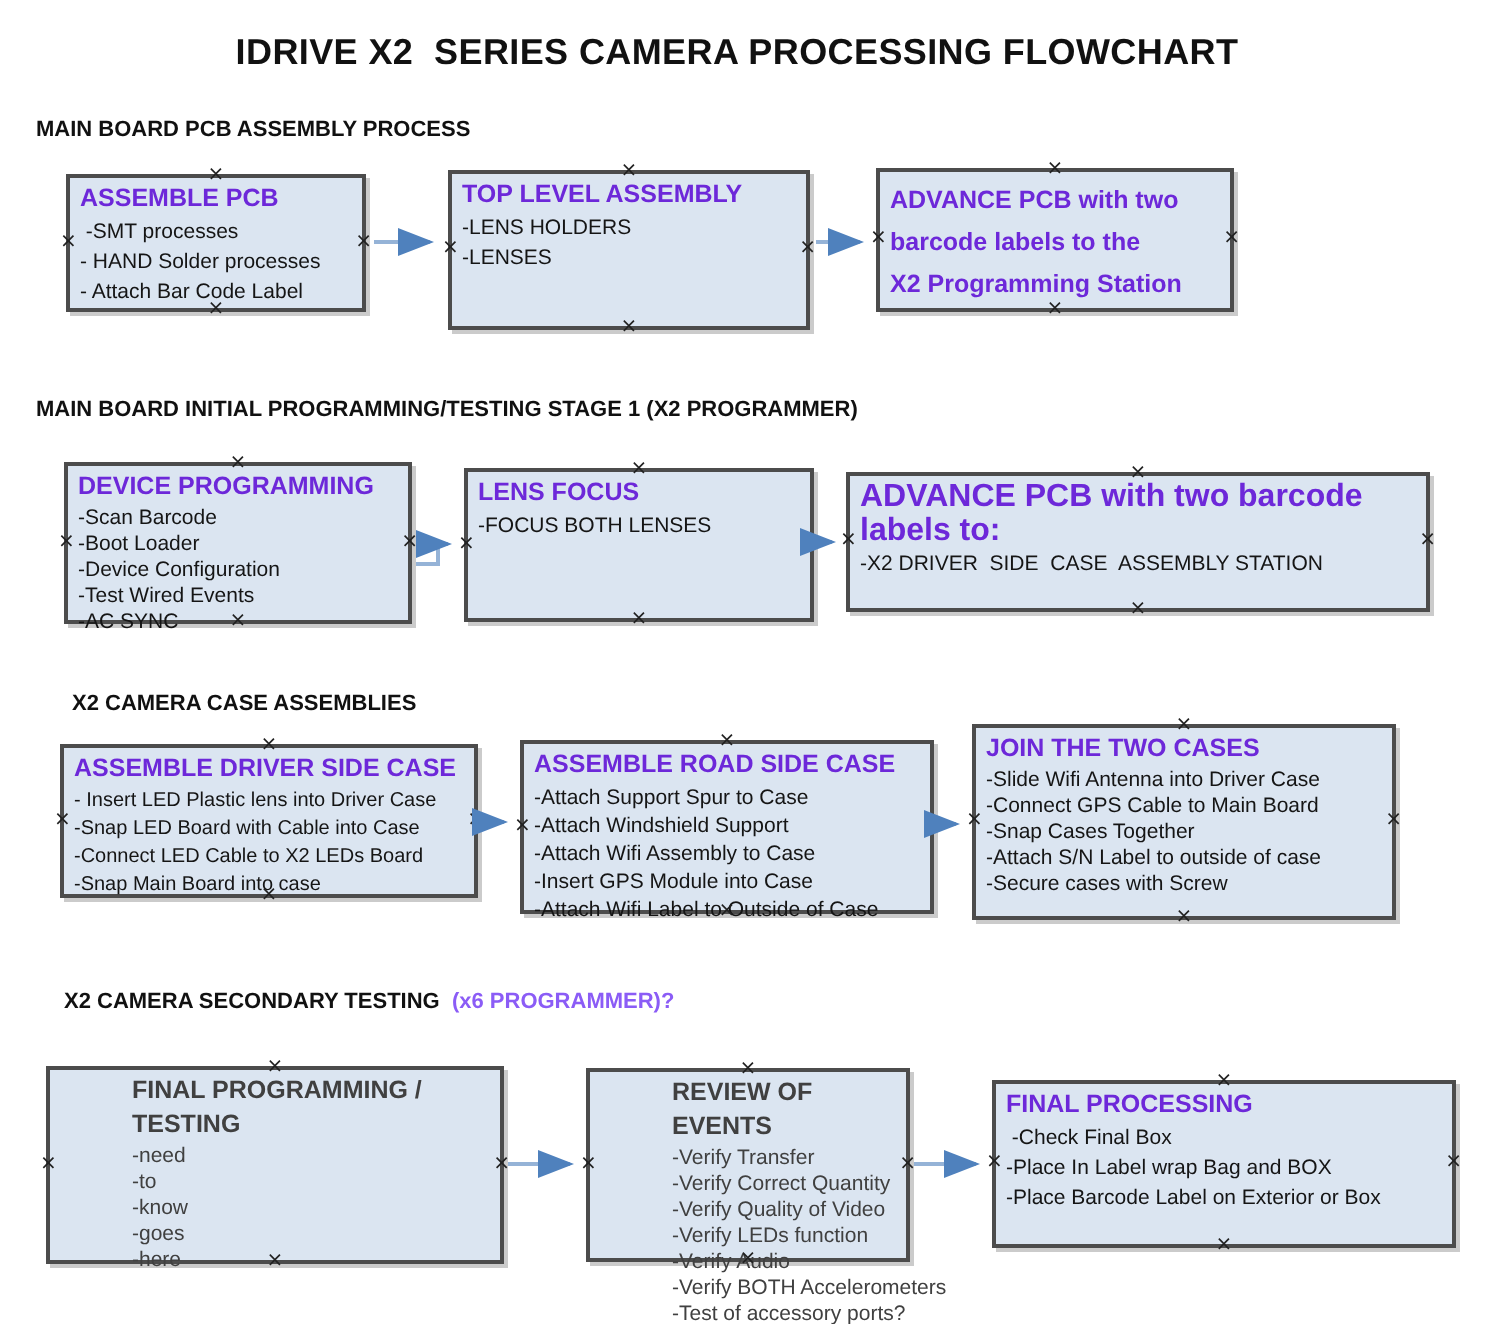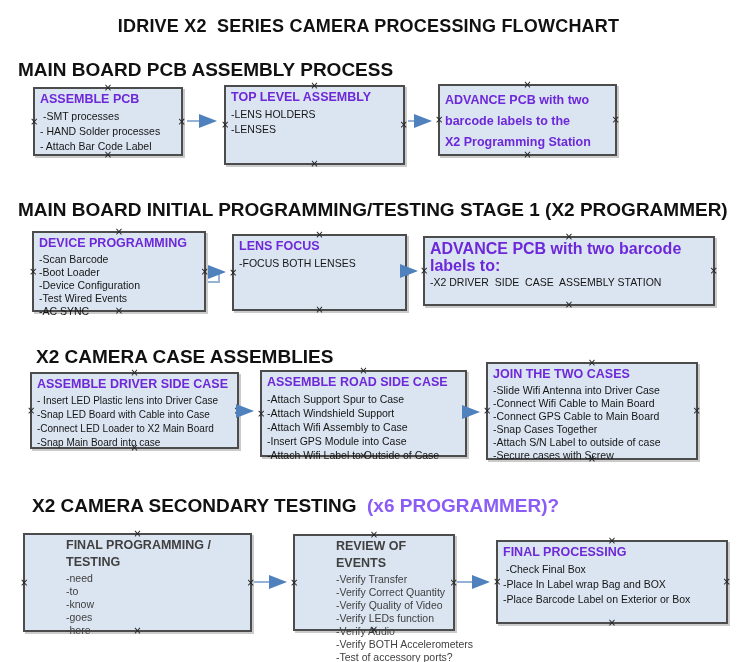--- a/index.html
+++ b/index.html
@@ -5,21 +5,21 @@
   html,body{margin:0;padding:0;background:#ffffff;}
   body{
     width:747px;height:662px;position:relative;overflow:hidden;
     font-family:"Liberation Sans","DejaVu Sans",sans-serif;color:#111;
   }
   .main-title{
     position:absolute;top:16px;left:0;width:737px;text-align:center;
     font-size:18px;font-weight:bold;letter-spacing:.2px;white-space:pre;color:#111;
   }
   .sec-heading{
-    position:absolute;font-size:19px;font-weight:bold;white-space:pre;color:#111;
+    position:absolute;font-size:11px;font-weight:bold;white-space:pre;color:#111;
   }
   .sec-heading .red-part{color:#8b5cf6;}
   .fbox{
     position:absolute;background:#dbe5f1;border:2px solid #4c4c4c;
     box-shadow:2px 2px 0 rgba(140,140,140,.45);
     box-sizing:border-box;padding:2px 5px;overflow:visible;
   }
   .bt{
     font-weight:bold;font-size:12.5px;line-height:17px;white-space:pre-line;color:#6d28d9;
     margin-bottom:1px;
@@ -120,21 +120,21 @@
     <span class="hx hx-b">×</span>
     <span class="hx hx-l">×</span>
     <span class="hx hx-r">×</span>
   </div>
 
 <div class="fbox fs10" style="left:30px;top:372px;width:209px;height:77px">
   <div class="bt">ASSEMBLE DRIVER SIDE CASE</div>
   <div>
       <div class="bi">- Insert LED Plastic lens into Driver Case</div>
       <div class="bi">-Snap LED Board with Cable into Case</div>
-      <div class="bi">-Connect LED Loader to X2 Main Board</div>
+      <div class="bi">-Connect LED Cable to X2 LEDs Board</div>
       <div class="bi">-Snap Main Board into case</div>
     </div>
 <span class="hx hx-t">×</span>
     <span class="hx hx-b">×</span>
     <span class="hx hx-l">×</span>
     <span class="hx hx-r">×</span>
   </div>
 <div class="fbox" style="left:260px;top:370px;width:207px;height:87px">
   <div class="bt">ASSEMBLE ROAD SIDE CASE</div>
   <div>
@@ -146,21 +146,20 @@
     </div>
 <span class="hx hx-t">×</span>
     <span class="hx hx-b">×</span>
     <span class="hx hx-l">×</span>
     <span class="hx hx-r">×</span>
   </div>
 <div class="fbox lh13" style="left:486px;top:362px;width:212px;height:98px">
   <div class="bt">JOIN THE TWO CASES</div>
   <div>
       <div class="bi">-Slide Wifi Antenna into Driver Case</div>
-      <div class="bi">-Connect Wifi Cable to Main Board</div>
       <div class="bi">-Connect GPS Cable to Main Board</div>
       <div class="bi">-Snap Cases Together</div>
       <div class="bi">-Attach S/N Label to outside of case</div>
       <div class="bi">-Secure cases with Screw</div>
     </div>
 <span class="hx hx-t">×</span>
     <span class="hx hx-b">×</span>
     <span class="hx hx-l">×</span>
     <span class="hx hx-r">×</span>
   </div>

